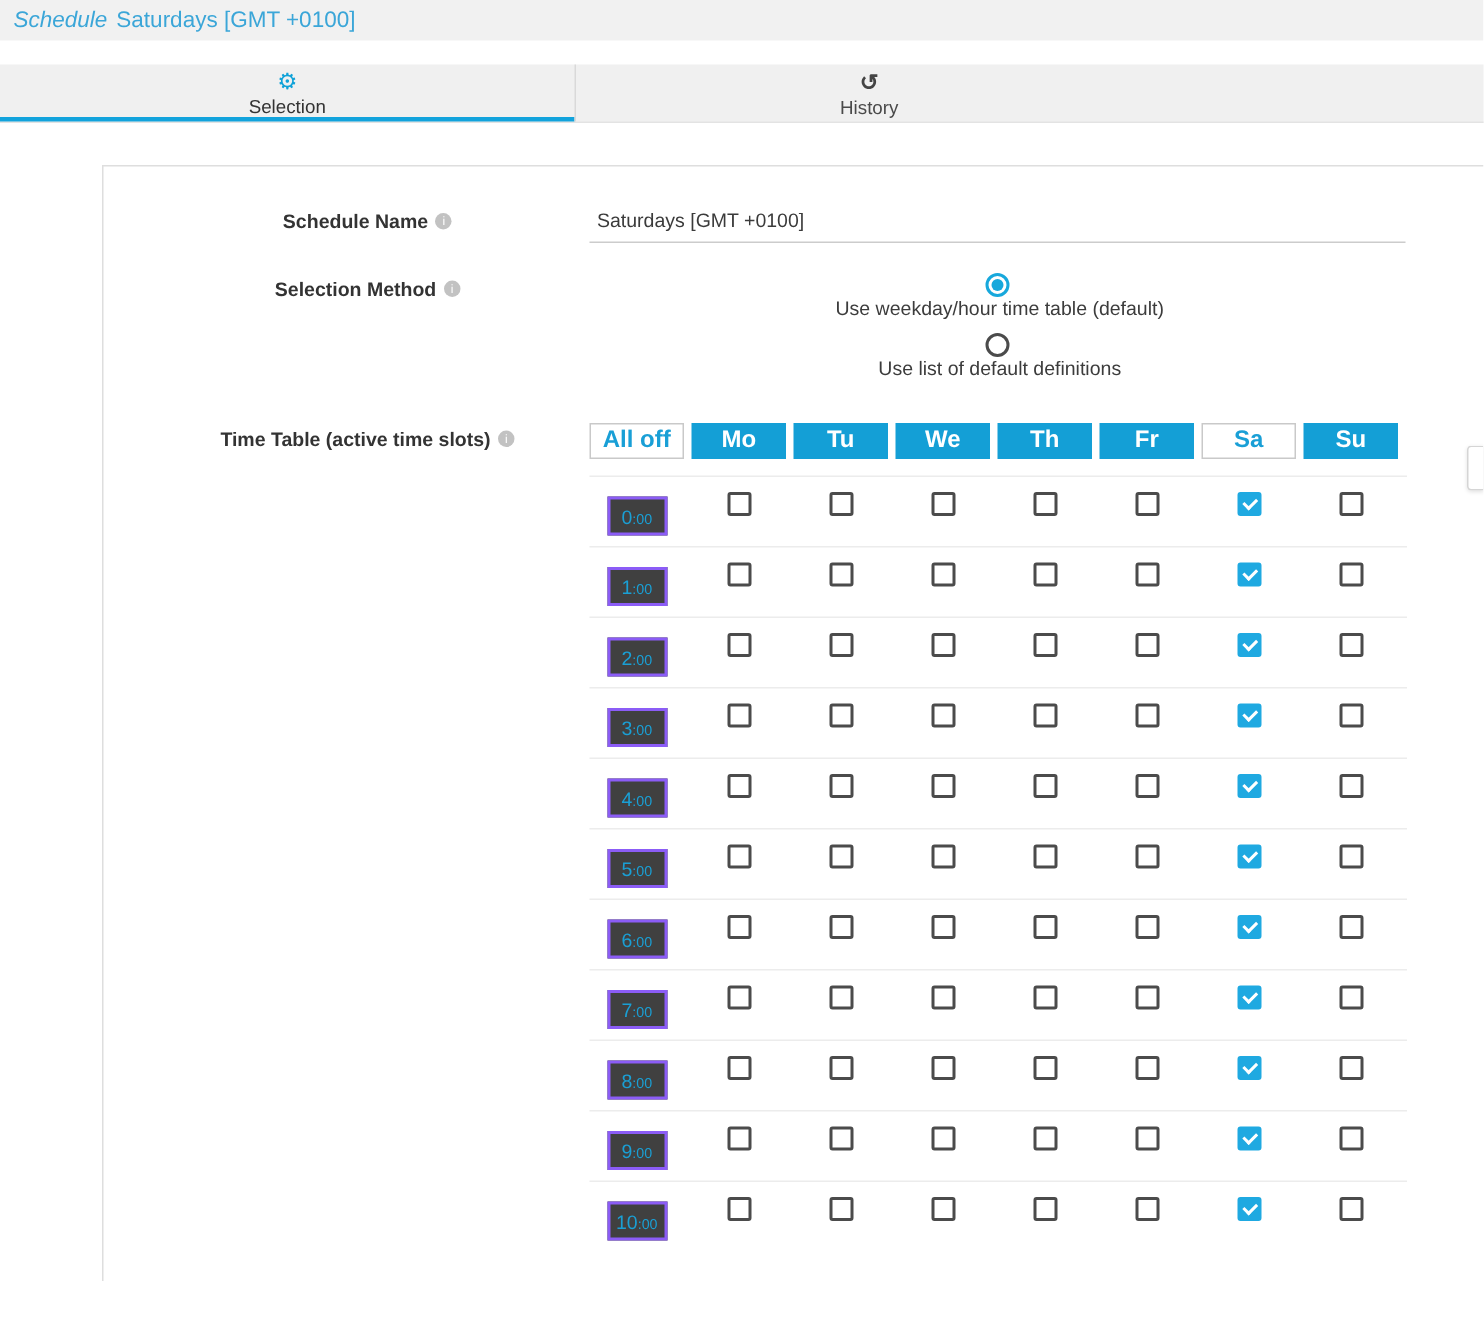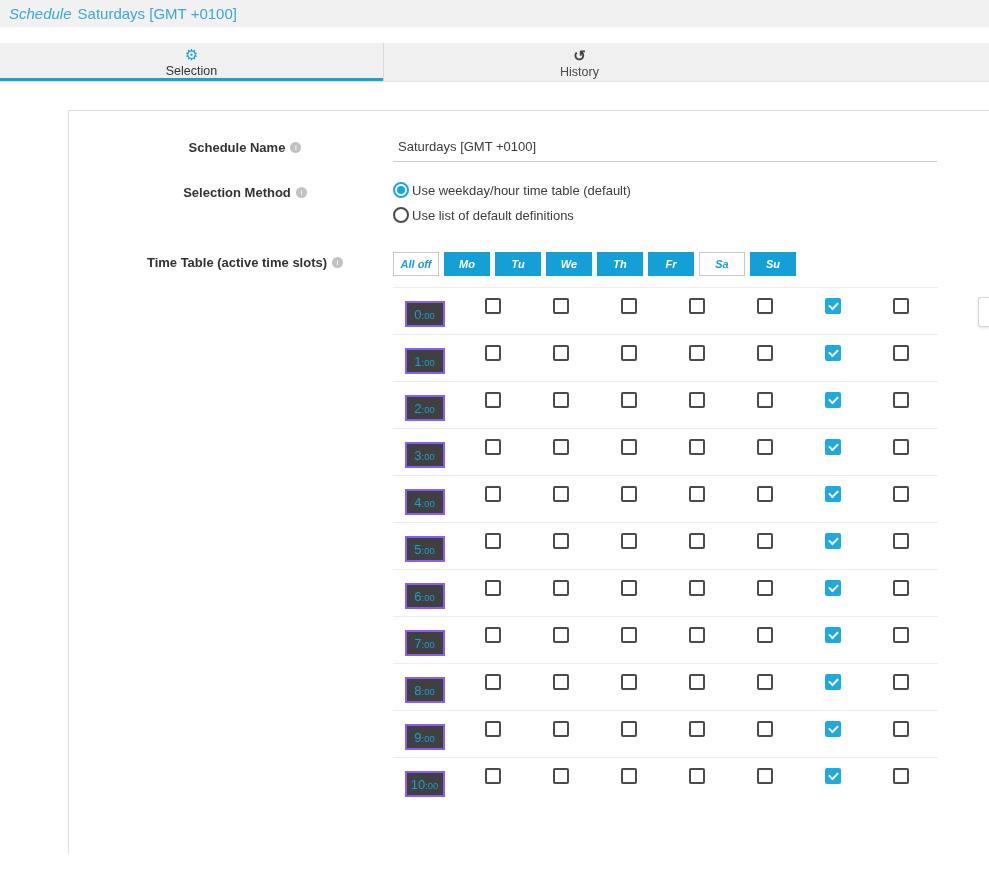--- a/index.html
+++ b/index.html
@@ -99,44 +99,44 @@
     width: 13px; height: 13px;
     border-radius: 50%;
     background: #2e2e2e;
     color: #fff;
     text-align: center;
     cursor: pointer;
   }
   .plus::after { content: "+"; font-size: 12px; line-height: 13px; font-weight: bold; display: block; }
   
   .sel-method { margin-bottom: 29px; }
-  .radio-row { display: flex; align-items: flex-end; margin-bottom: 9px; cursor: pointer; }
+  .radio-row { display: flex; align-items: center; margin-bottom: 9px; cursor: pointer; flex-direction: column; }
   .radio {
     width: 16px; height: 16px;
     border-radius: 50%;
     border: 2px solid #4b4b4b;
     background: #fff;
     display: inline-block;
     position: relative;
     flex: none;
   }
   .radio.sel { border-color: #17a8dc; }
   .radio.sel::after {
     content: ""; position: absolute; left: 2px; top: 2px;
     width: 8px; height: 8px; border-radius: 50%; background: #17a8dc;
   }
   .radio-label { font-size: 13px; color: #3c3c3c; margin-left: 3px; }
   
   .tt-head { display: flex; gap: 5px; margin-bottom: 11px; }
   .hbtn, .day-btn {
-    width: 46px; height: 24px;
+    width: 63px; height: 24px;
     font-family: "Liberation Sans", sans-serif;
-    font-size: 11px; font-weight: bold;
+    font-size: 16px; font-weight: bold;
     border: none; cursor: pointer;
-    background: #149fd6; color: #fff; font-style: italic;
+    background: #149fd6; color: #fff;
   }
   .hbtn.off, .day-btn.off {
     background: #fff; color: #199fd6;
     border: 1px solid #c9c9c9;
   }
   .tt-row { display: flex; gap: 5px; height: 47px; border-top: 1px solid #ececec; }
   .tt-cell { width: 63px; display: flex; justify-content: center; flex: none; }
   .time-btn {
     width: 40px; height: 26px;
     margin-top: 13px;

